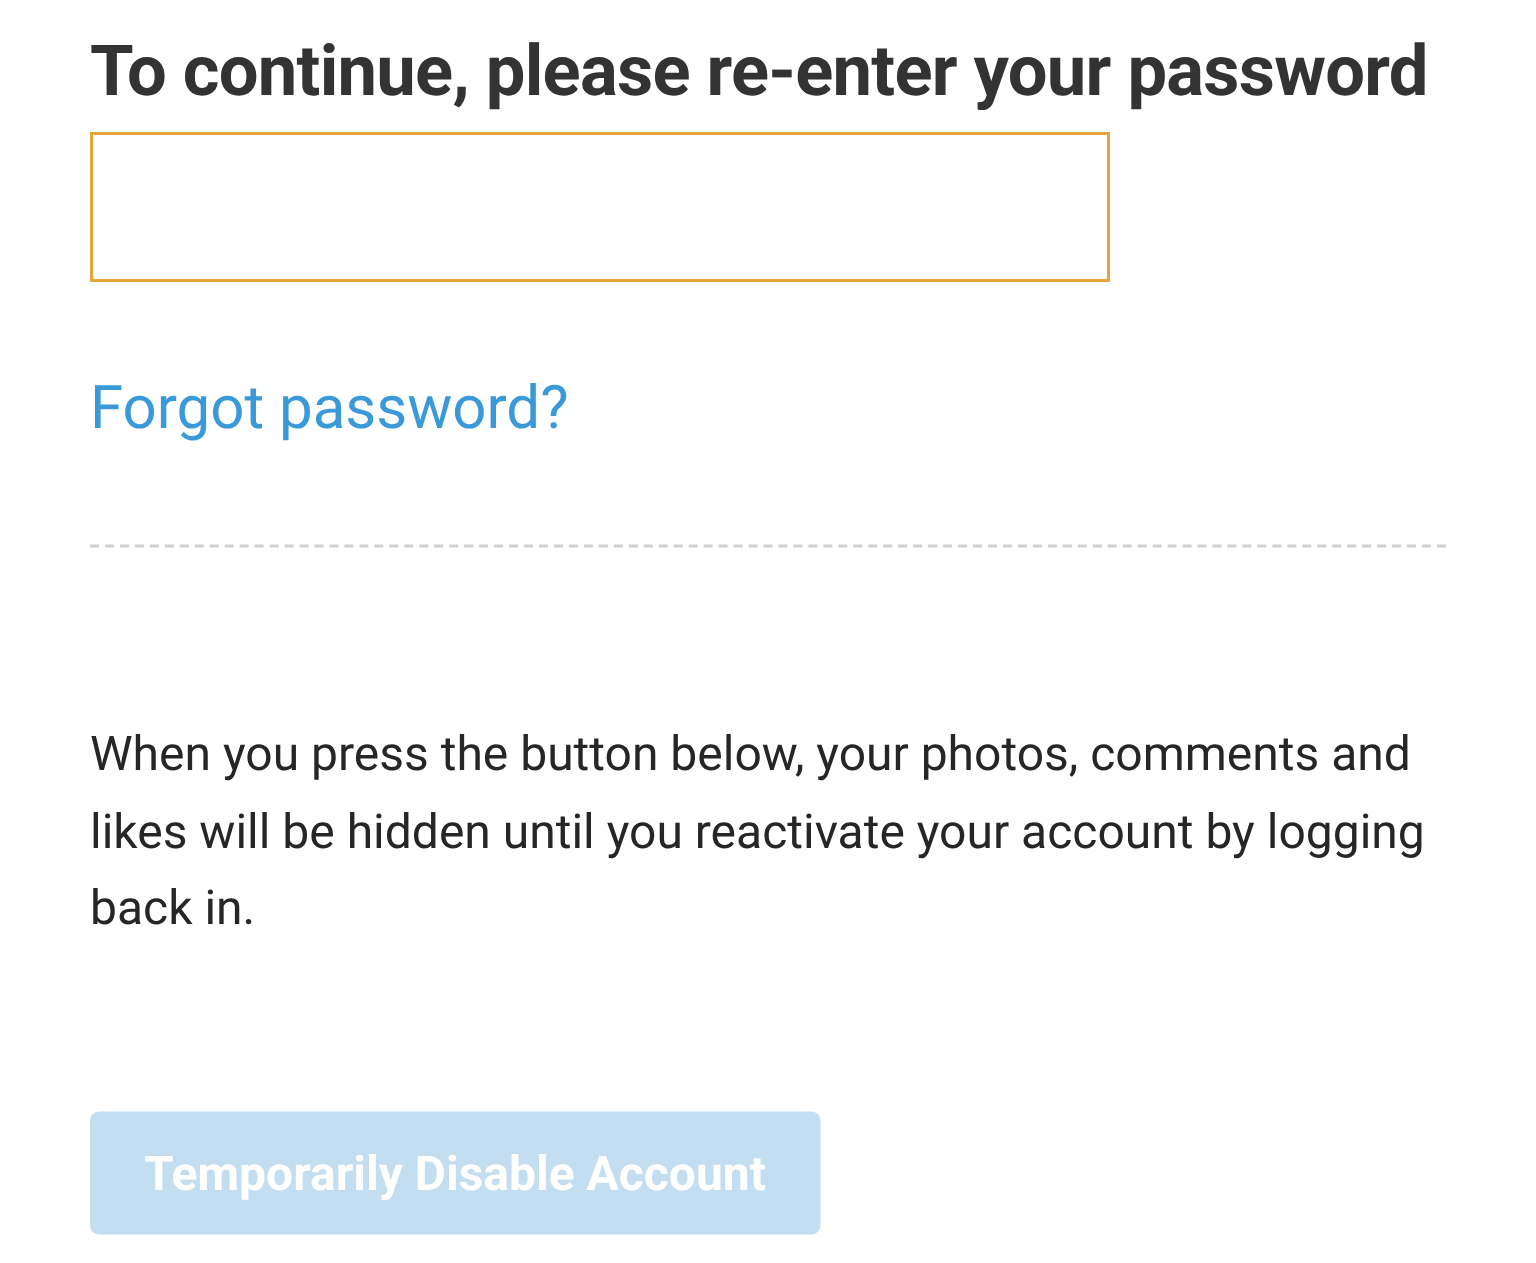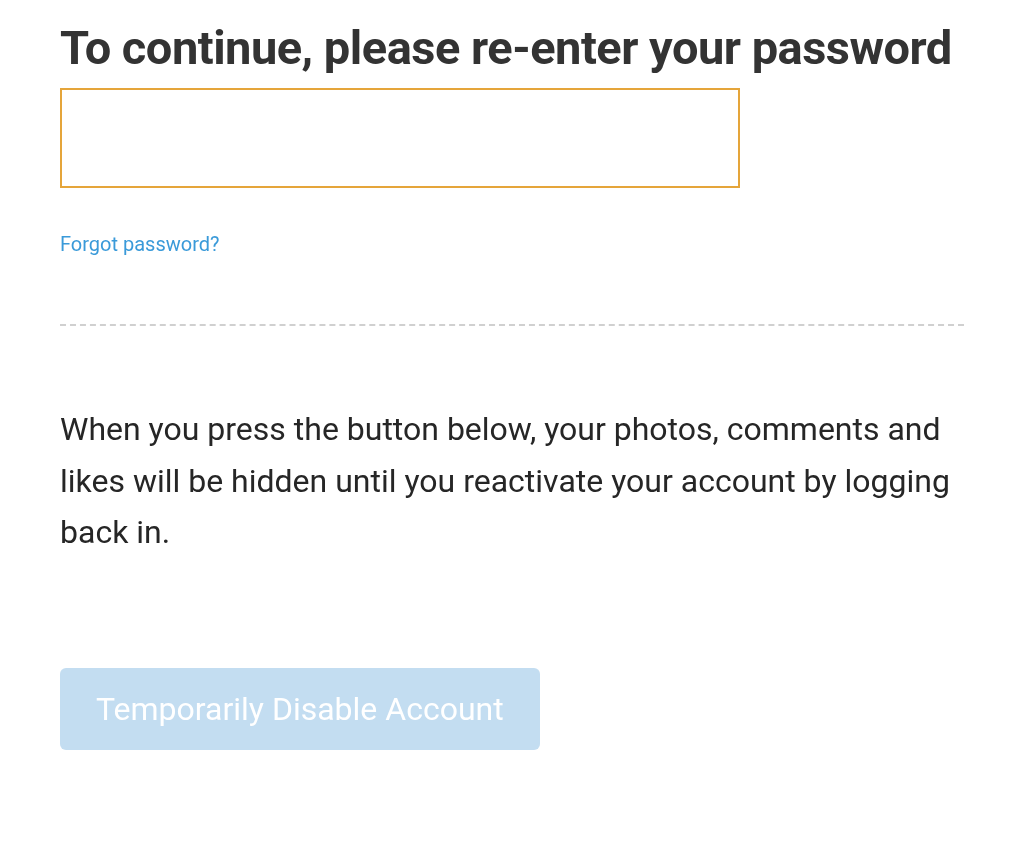--- a/index.html
+++ b/index.html
@@ -29,47 +29,47 @@
       background: #ffffff;
       font-size: 40px;
       padding: 10px 24px;
       outline: none;
       color: #333;
       font-family: inherit;
       display: block;
     }
     .forgot-link {
       display: inline-block;
-      margin-top: 44px;
-      font-size: 20px;
+      margin-top: 60px;
+      font-size: 40px;
       color: #3a9ad9;
       text-decoration: none;
       cursor: pointer;
     }
     .divider {
       border: none;
       border-top: 2px dashed #d0d0d0;
       margin-top: 68px;
       margin-bottom: 0;
       width: 100%;
     }
     .info-text {
       font-size: 32px;
       color: #262626;
       line-height: 1.6;
-      margin-top: 78px;
+      margin-top: 112px;
       font-weight: 400;
     }
     .disable-button {
       display: inline-block;
       margin-top: 110px;
       background: #c3ddf1;
       color: #ffffff;
       font-size: 32px;
-      font-weight: 400;
+      font-weight: 700;
       padding: 22px 36px;
       border: none;
       border-radius: 6px;
       cursor: pointer;
       font-family: inherit;
     }
   </style>
 </head>
 <body>
 

